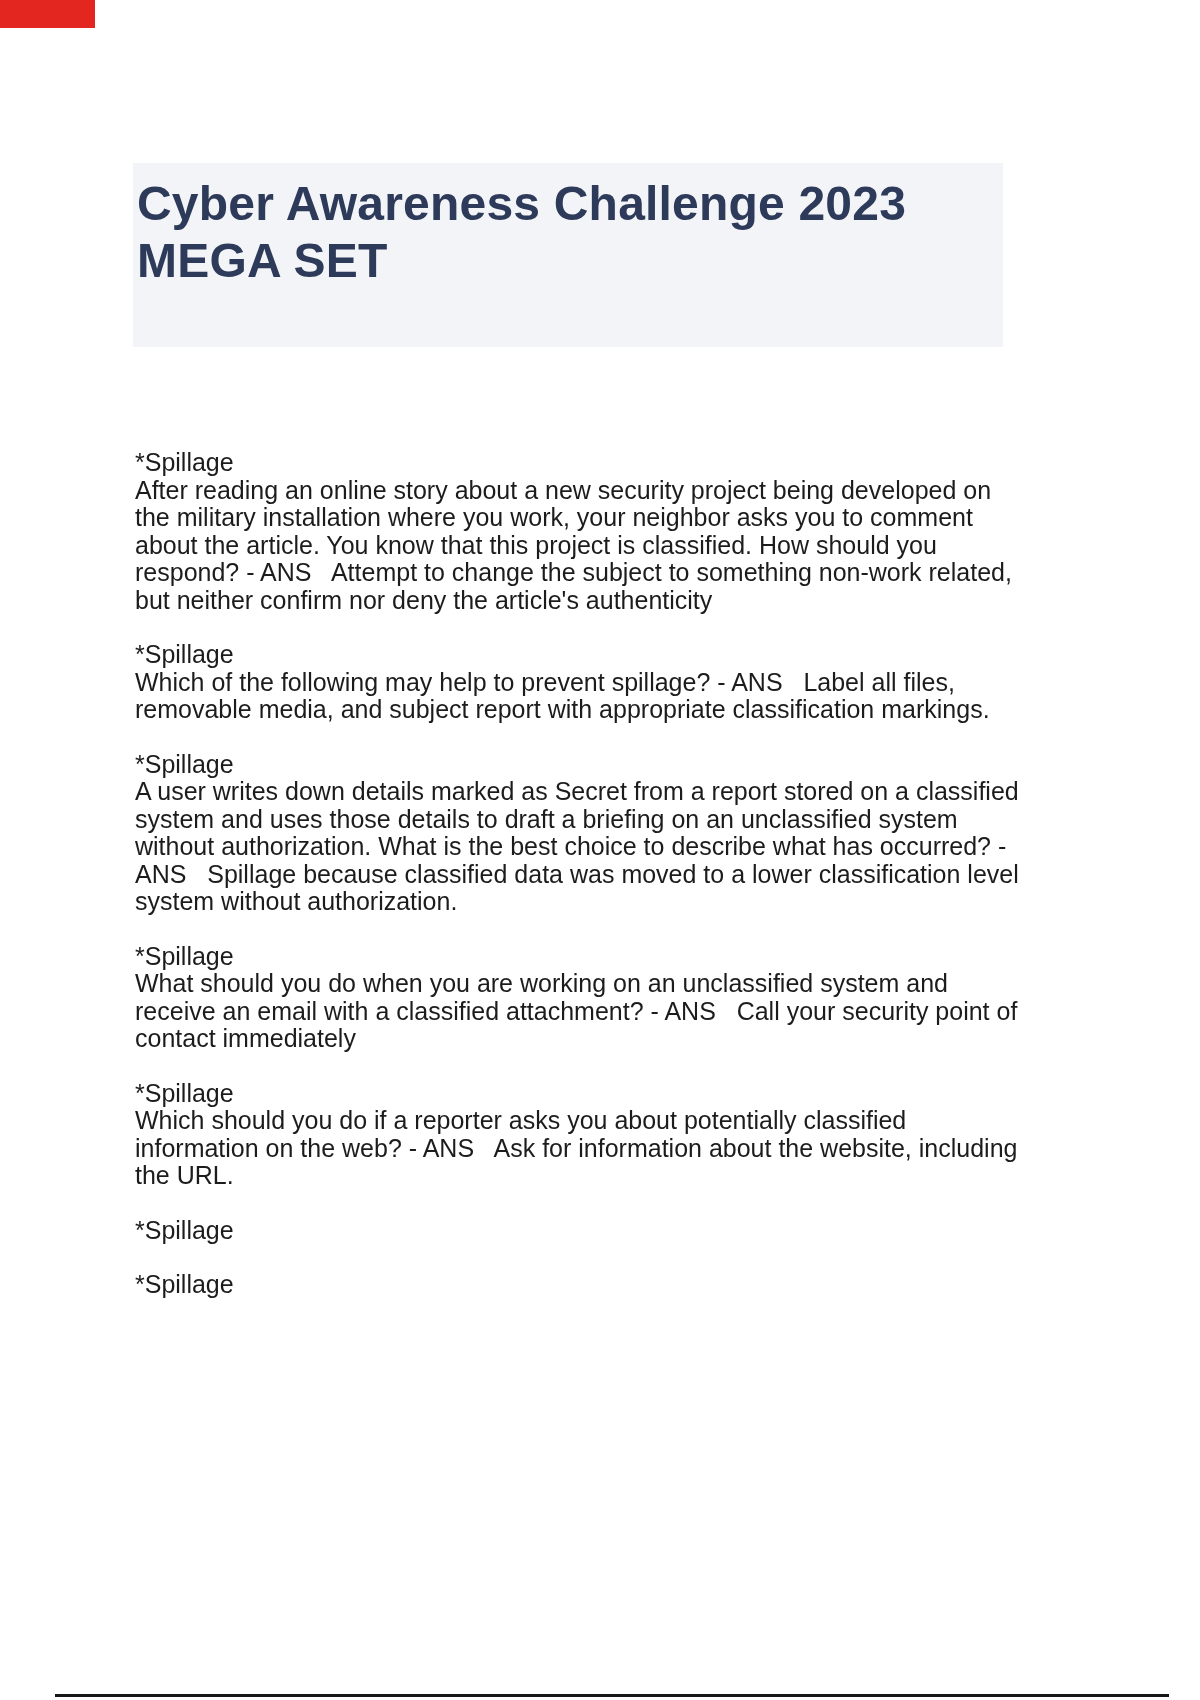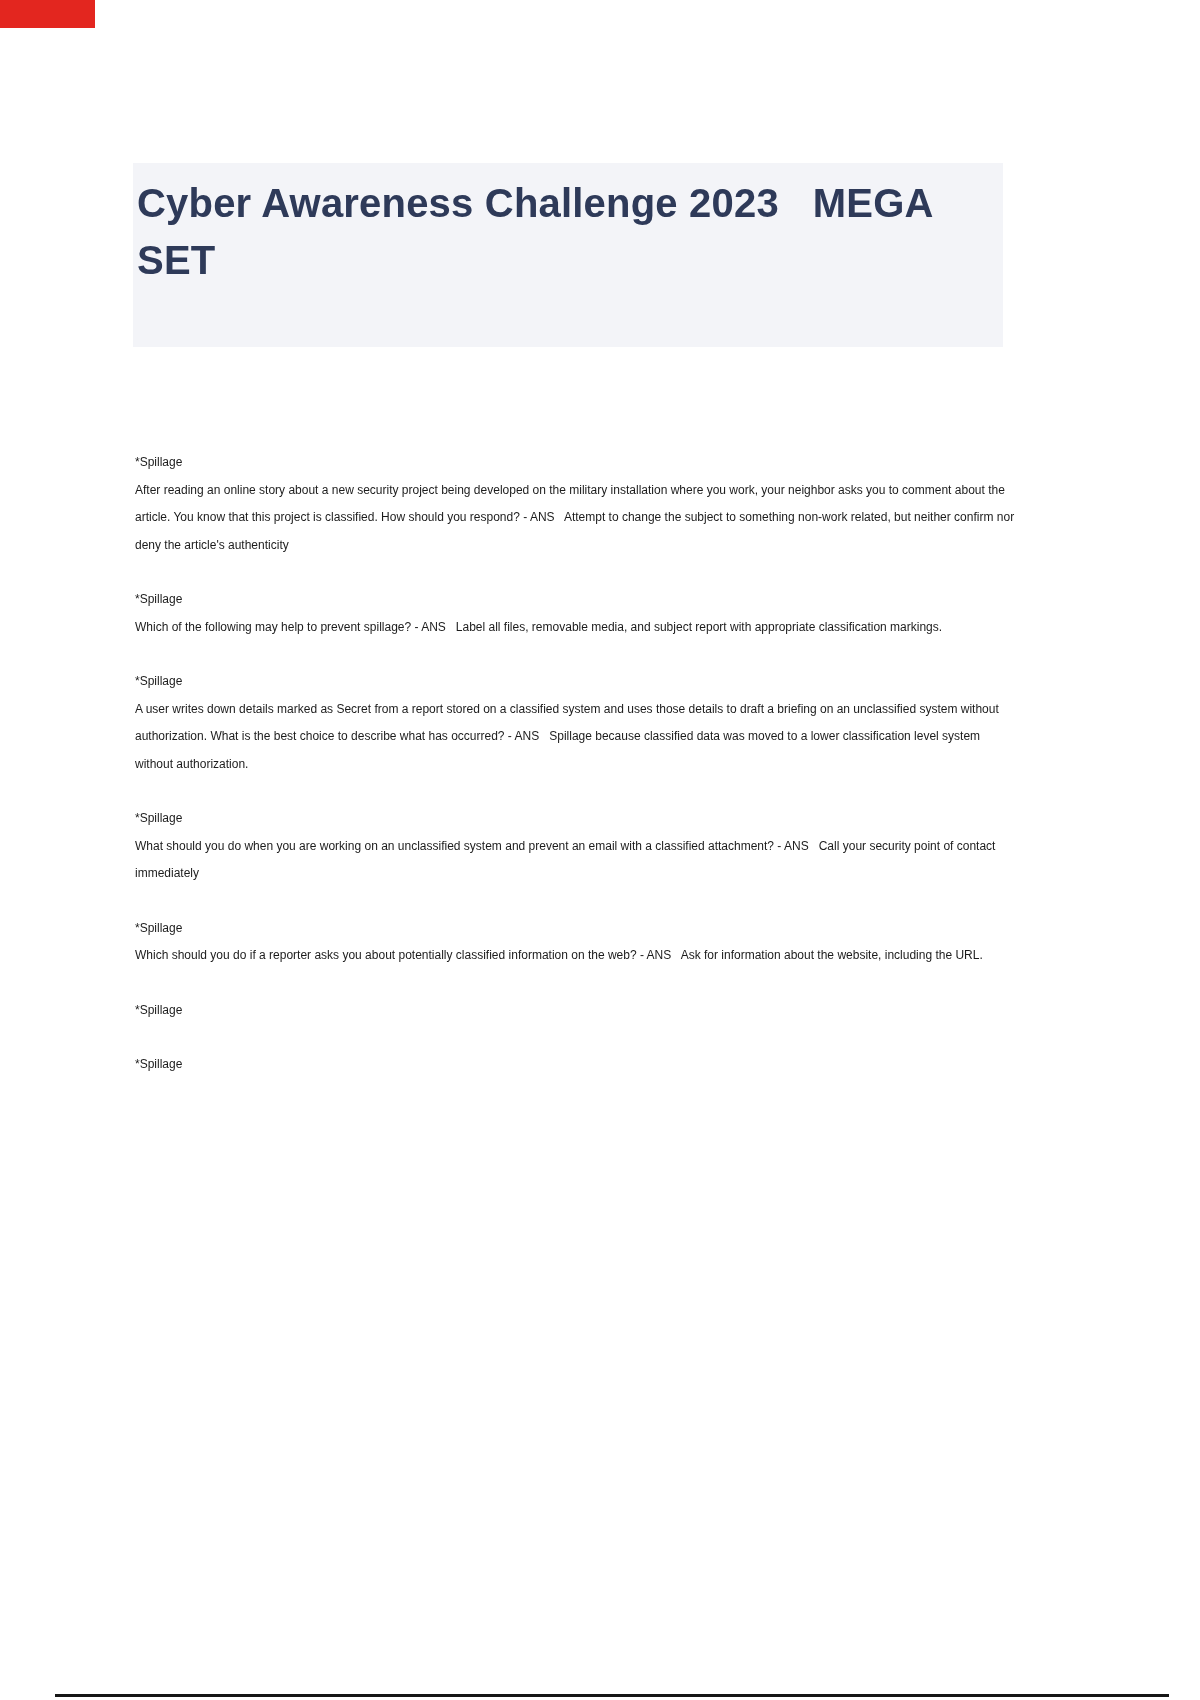--- a/index.html
+++ b/index.html
@@ -23,37 +23,37 @@
     position: absolute;
     left: 133px;
     top: 163px;
     width: 870px;
     height: 184px;
     background: #f3f4f8;
   }
   .document-title {
     margin: 0;
     padding: 12px 10px 0 4px;
-    font-size: 40px;
+    font-size: 48px;
     font-weight: bold;
     line-height: 57px;
     color: #2e3a59;
     white-space: pre-wrap;
     letter-spacing: 0.2px;
   }
   .content {
     position: absolute;
     left: 135px;
     top: 449px;
     width: 885px;
   }
   .qa-section { margin: 0 0 27px 0; }
   .qa-section p {
     margin: 0;
-    font-size: 12px;
+    font-size: 25px;
     line-height: 27.5px;
     color: #1c1c1c;
     white-space: pre-wrap;
   }
   .page-bottom-rule {
     position: absolute;
     left: 55px;
     top: 1694px;
     width: 1114px;
     height: 3px;
@@ -81,21 +81,21 @@
     <p>Which of the following may help to prevent spillage? - ANS   Label all files, removable media, and subject report with appropriate classification markings.</p>
   </div>
 
   <div class="qa-section">
     <p>*Spillage</p>
     <p>A user writes down details marked as Secret from a report stored on a classified system and uses those details to draft a briefing on an unclassified system without authorization. What is the best choice to describe what has occurred? - ANS   Spillage because classified data was moved to a lower classification level system without authorization.</p>
   </div>
 
   <div class="qa-section">
     <p>*Spillage</p>
-    <p>What should you do when you are working on an unclassified system and prevent an email with a classified attachment? - ANS   Call your security point of contact immediately</p>
+    <p>What should you do when you are working on an unclassified system and receive an email with a classified attachment? - ANS   Call your security point of contact immediately</p>
   </div>
 
   <div class="qa-section">
     <p>*Spillage</p>
     <p>Which should you do if a reporter asks you about potentially classified information on the web? - ANS   Ask for information about the website, including the URL.</p>
   </div>
 
   <div class="qa-section">
     <p>*Spillage</p>
   </div>

